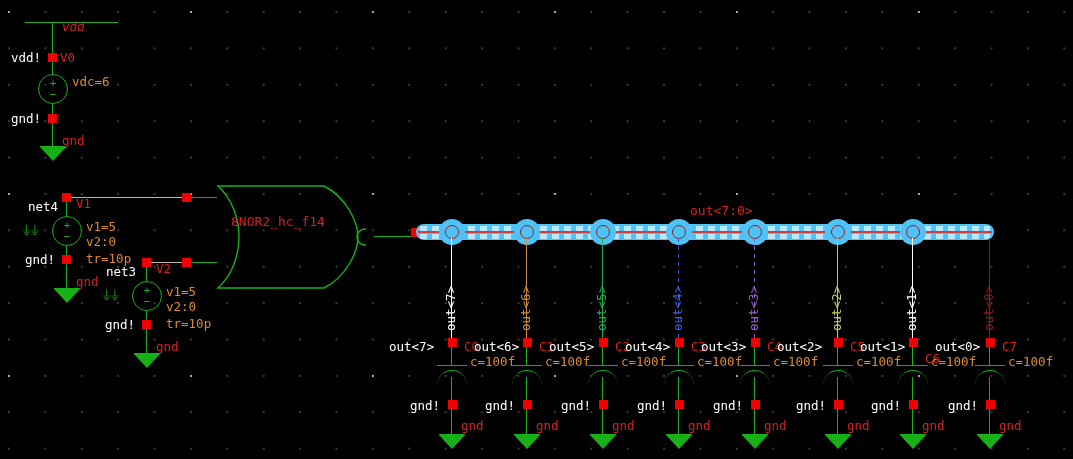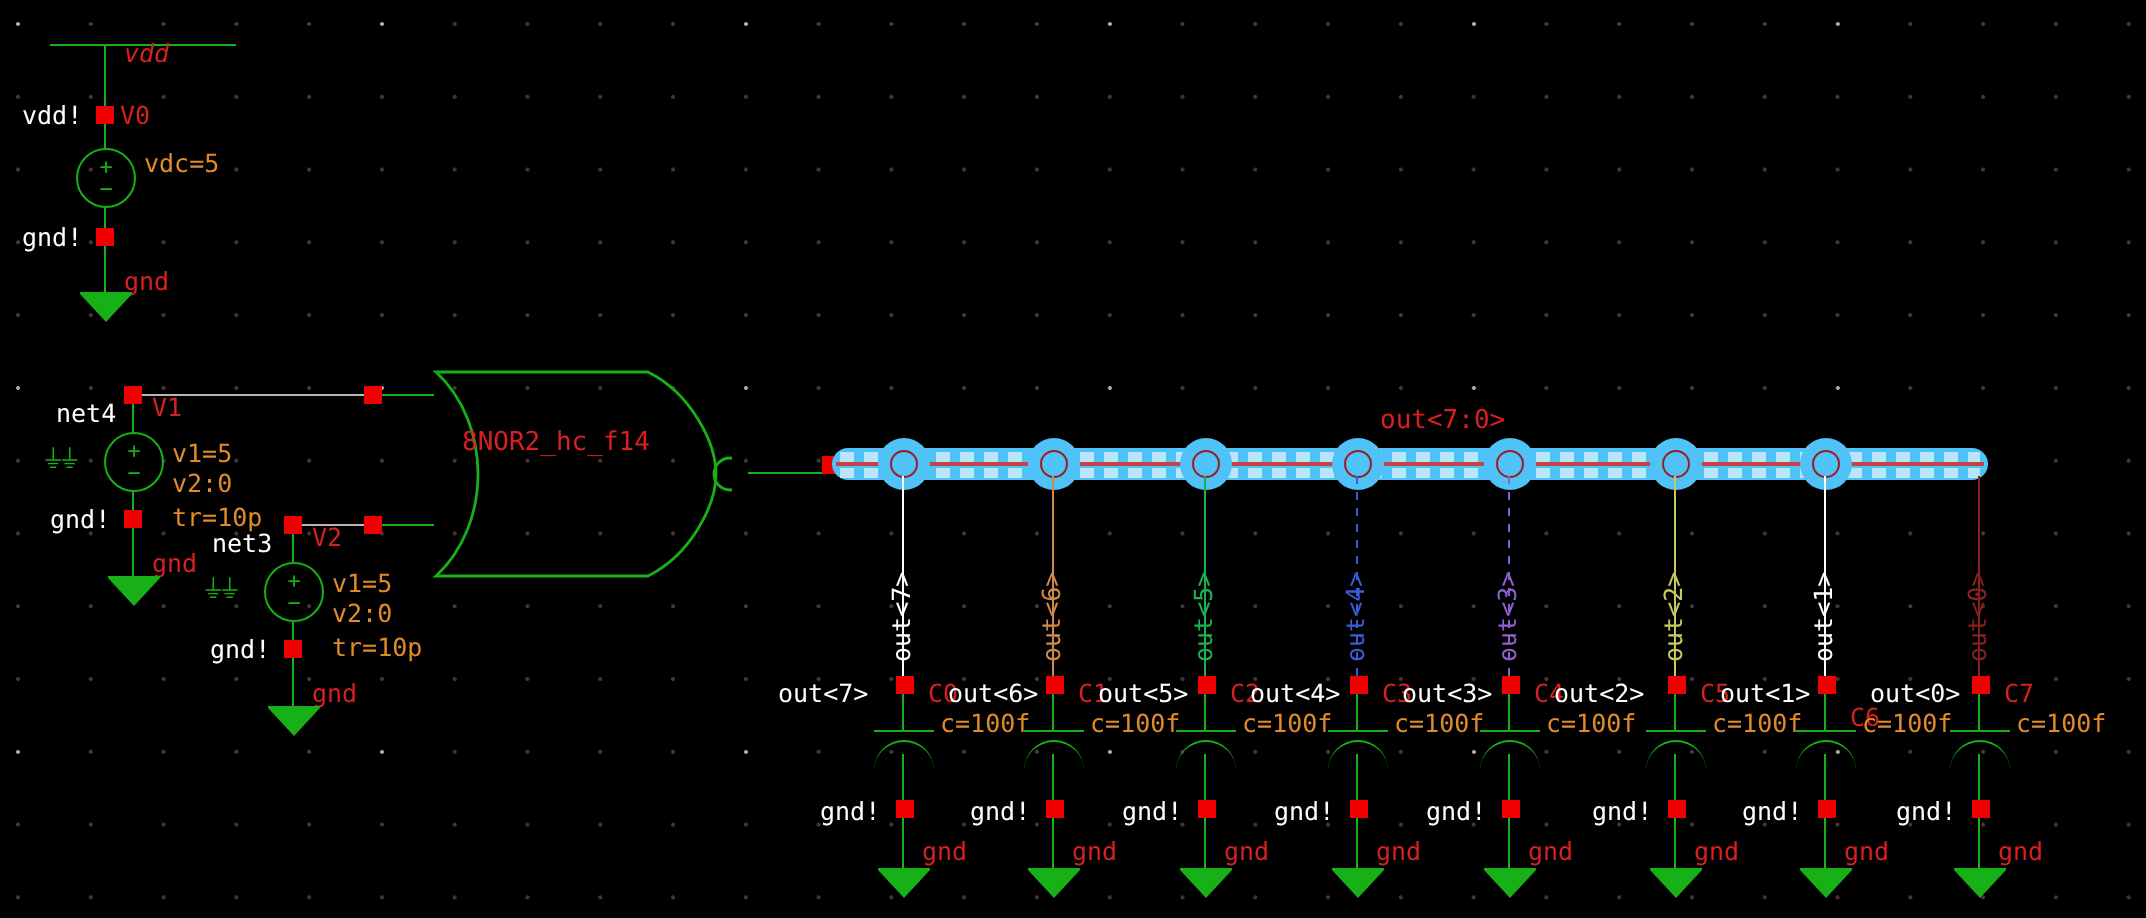--- a/index.html
+++ b/index.html
@@ -74,21 +74,21 @@
   <div class="wire wv" style="left:52px;top:22px;height:34px;"></div>
   <div class="lbl lbl-red" style="left:62px;top:21px;font-style:italic;">vdd</div>
   <div class="pin" style="left:48px;top:53px;"></div>
   <div class="lbl lbl-white" style="left:11px;top:52px;">vdd!</div>
   <div class="lbl lbl-red" style="left:60px;top:52px;">V0</div>
   <div class="wire wv" style="left:52px;top:62px;height:12px;"></div>
   <div class="vsrc" style="left:38px;top:74px;">
     <div class="plus">+</div>
     <div class="minus">−</div>
   </div>
-  <div class="lbl lbl-org" style="left:72px;top:76px;">vdc=5</div>
+  <div class="lbl lbl-org" style="left:72px;top:76px;">vdc=6</div>
   <div class="wire wv" style="left:52px;top:104px;height:13px;"></div>
   <div class="pin" style="left:48px;top:114px;"></div>
   <div class="lbl lbl-white" style="left:11px;top:113px;">gnd!</div>
   <div class="wire wv" style="left:52px;top:123px;height:24px;"></div>
   <div class="lbl lbl-red" style="left:62px;top:135px;">gnd</div>
   <div class="gndh" style="left:40px;top:146px;"></div>
   <div class="gnd" style="left:40px;top:147px;"></div>
 
   <div class="pin" style="left:62px;top:193px;"></div>
   <div class="lbl lbl-white" style="left:28px;top:201px;">net4</div>

